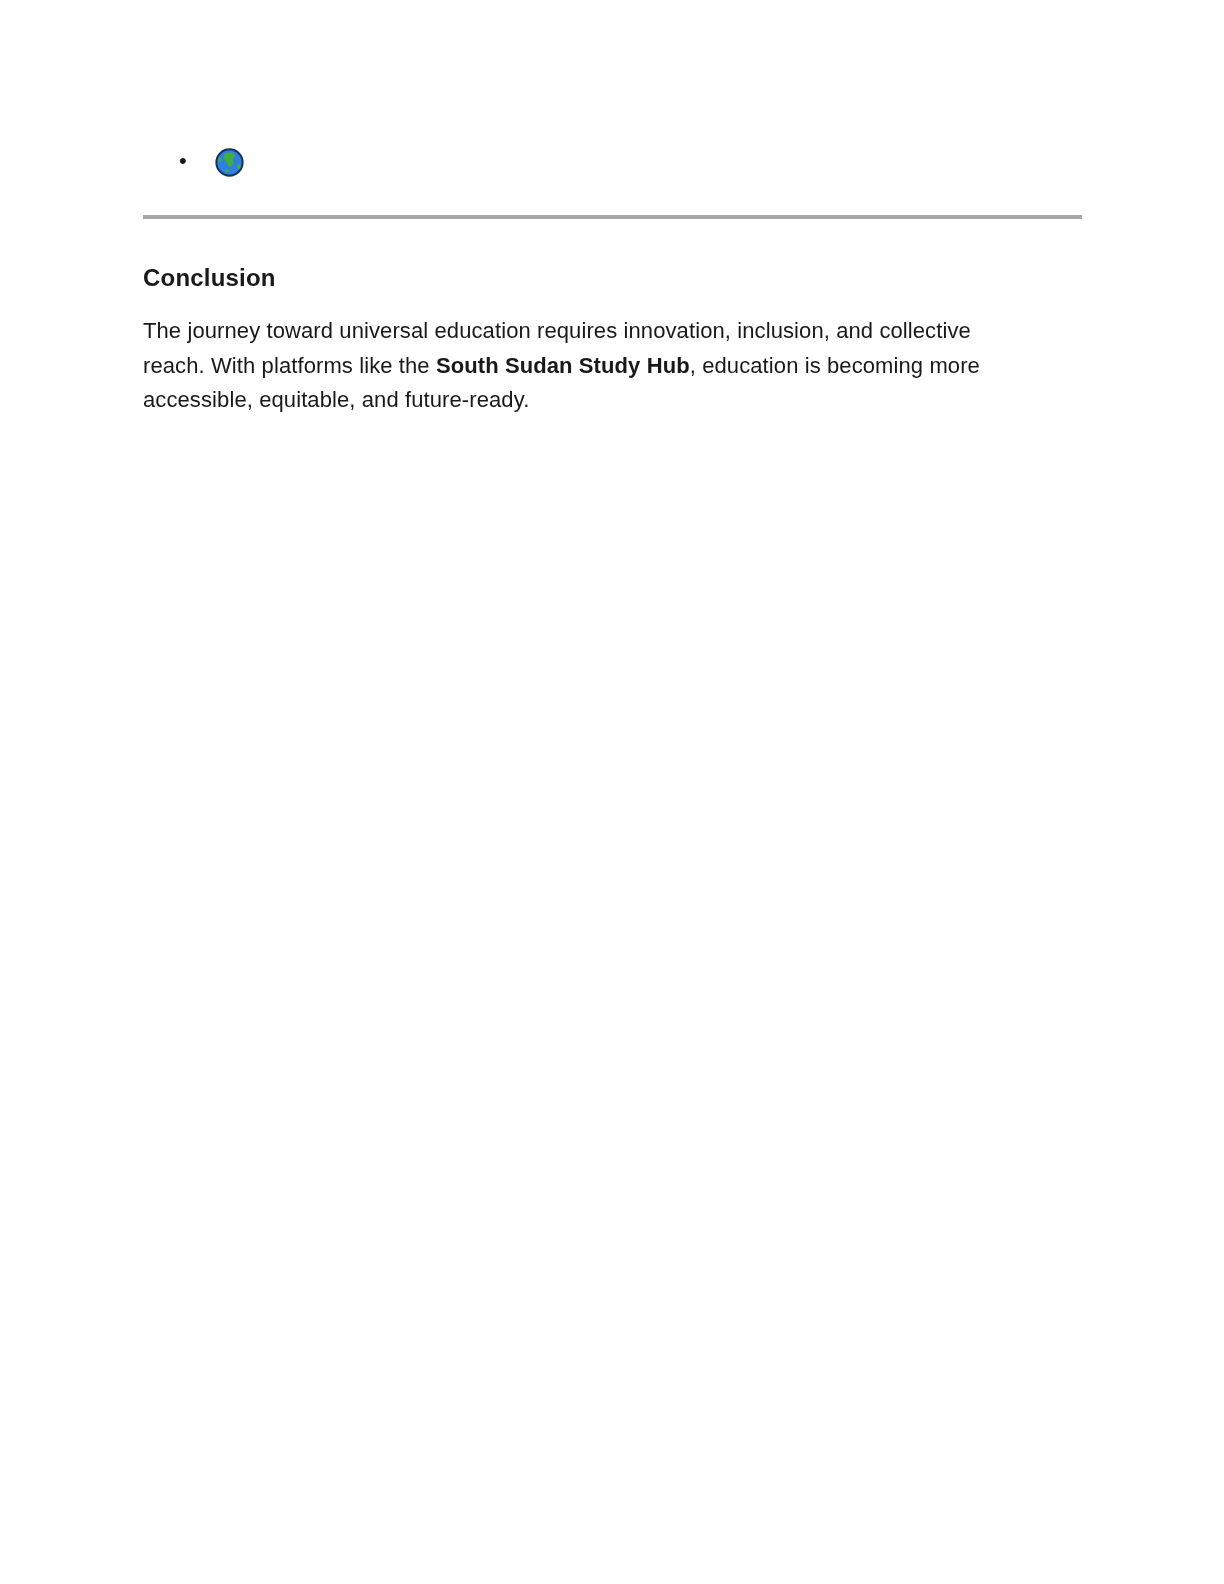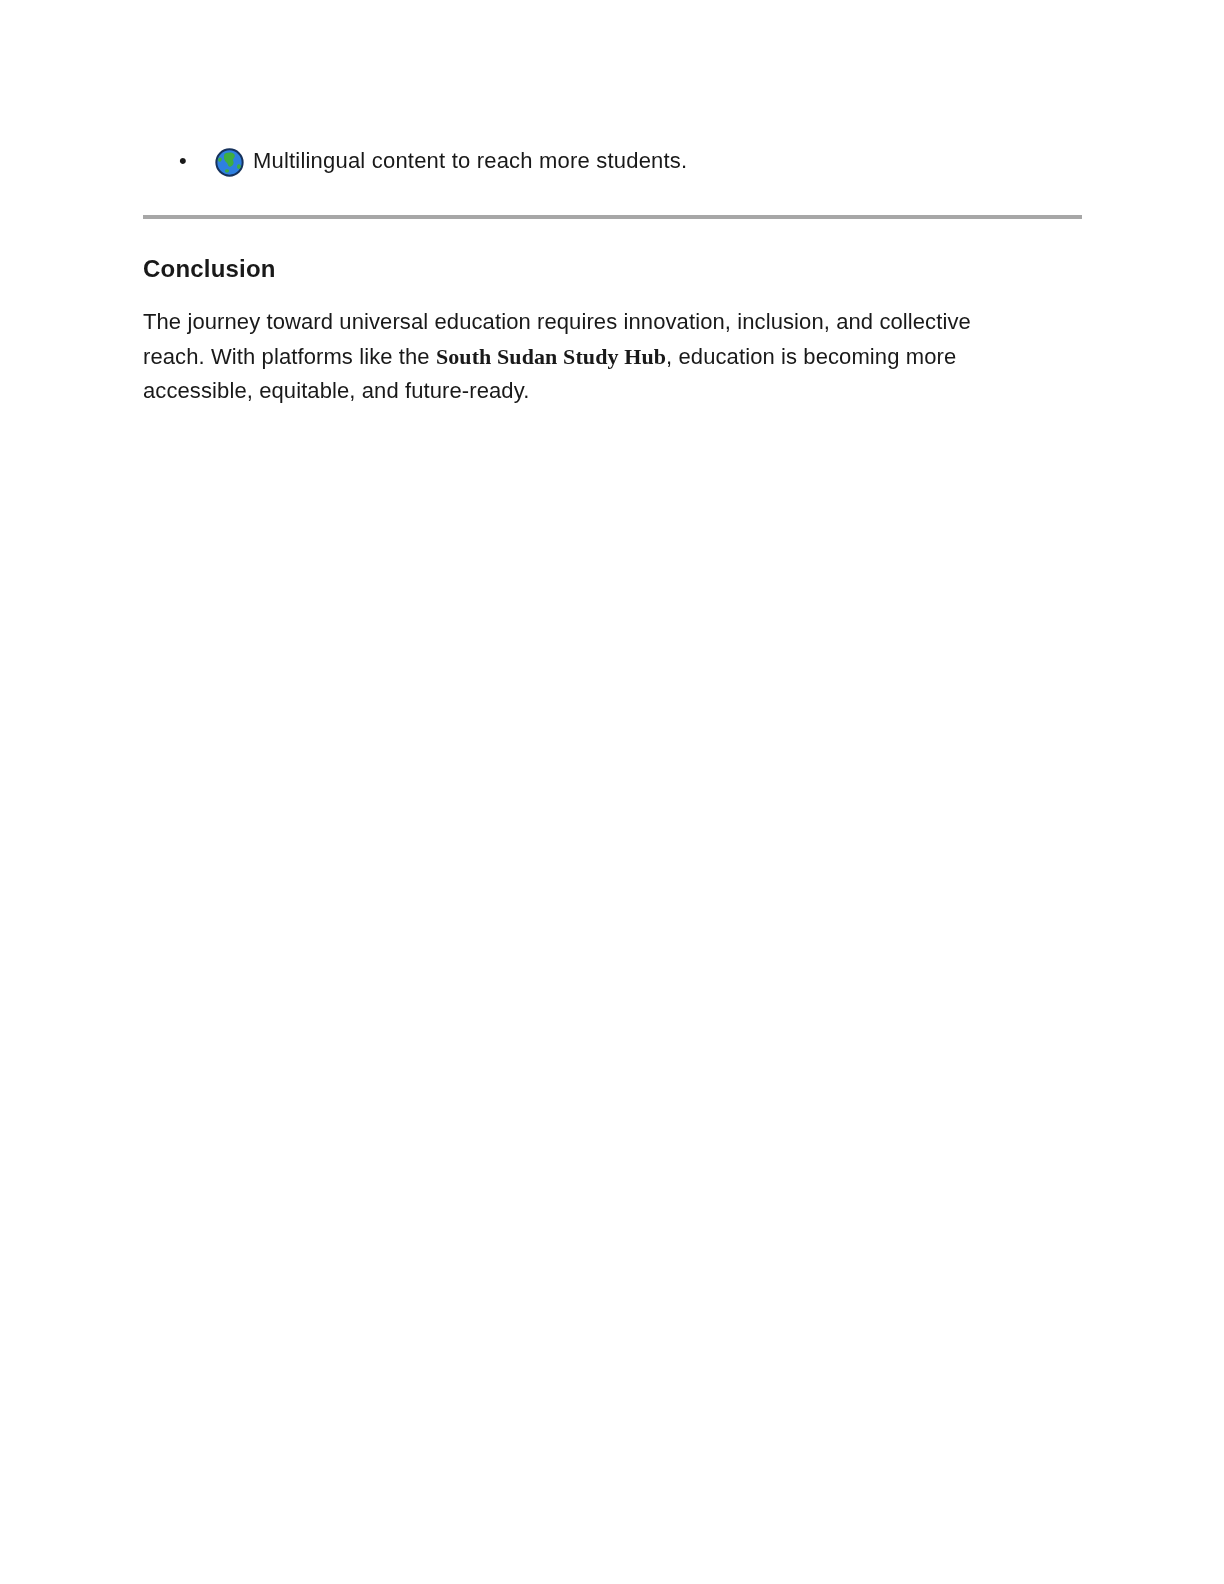--- a/index.html
+++ b/index.html
@@ -53,57 +53,56 @@
   
   .divider {
     border: none;
     height: 4px;
     background: #a7a7a7;
     margin-top: 39px;
     width: 939px;
   }
   
   .conclusion-heading {
-    margin-top: 34px;
+    margin-top: 43px;
     font-size: 24px;
     line-height: 31px;
     font-weight: 700;
     color: #191919;
     letter-spacing: 0.2px;
   }
   
   .conclusion-paragraph {
     margin-top: 21px;
     font-size: 22px;
     line-height: 34.5px;
     max-width: 885px;
     letter-spacing: 0.1px;
     color: #191919;
   }
-  .conclusion-paragraph strong { font-weight: 700; font-family: Liberation Serif, serif; }
+  .conclusion-paragraph strong { font-weight: 700; }
 </style>
 </head>
 <body>
 
 <div class="page">
   <div class="content">
 
     <ul class="bullet-list">
       <li class="list-item">
         <span class="bullet-marker">•</span>
         <span class="globe">
           <svg viewBox="0 0 32 32" aria-hidden="true">
             <circle cx="16" cy="16" r="14.5" fill="#2e7fe0" stroke="#16325c" stroke-width="2.2"></circle>
             <path d="M11 6 C14 4.5 19 4.5 21 6.5 C22.5 8 22 10 20.5 11.5 C19.5 12.5 20 14 20.5 15.5 C21 17.5 19.5 19.5 17.5 20.5 C15.5 21.5 14.5 20 14 18 C13.6 16.2 12 15.5 11 14 C10 12.5 9.5 10 10 8.5 C10.3 7.4 10.4 6.4 11 6 Z" fill="#3fae3f"></path>
             <path d="M3.5 12 C4.5 10.5 6 10 7 11 C8 12 7.5 13.5 6.5 14.5 C5.5 15.5 4 15 3.5 14 Z" fill="#3fae3f"></path>
             <path d="M25.5 18 C27 17.5 28.5 18.5 28.5 20 C28.5 21.5 27 23.5 25.5 23 C24 22.5 24 19 25.5 18 Z" fill="#3fae3f"></path>
             <path d="M12 23.5 C13.5 23 15.5 23.5 15.5 25 C15.5 26.5 13.5 27.5 12 27 C10.8 26.6 10.8 24.2 12 23.5 Z" fill="#3fae3f"></path>
           </svg>
         </span>
-        <span>Multilingual content to reach more students.</span>
       </li>
     </ul>
 
     <hr class="divider">
 
     <h2 class="conclusion-heading">Conclusion</h2>
 
     <p class="conclusion-paragraph"><span>The journey toward universal education requires innovation, inclusion, and collective reach. With platforms like the </span><strong>South Sudan Study Hub</strong><span>, education is becoming more accessible, equitable, and future-ready.</span></p>
 
   </div>

